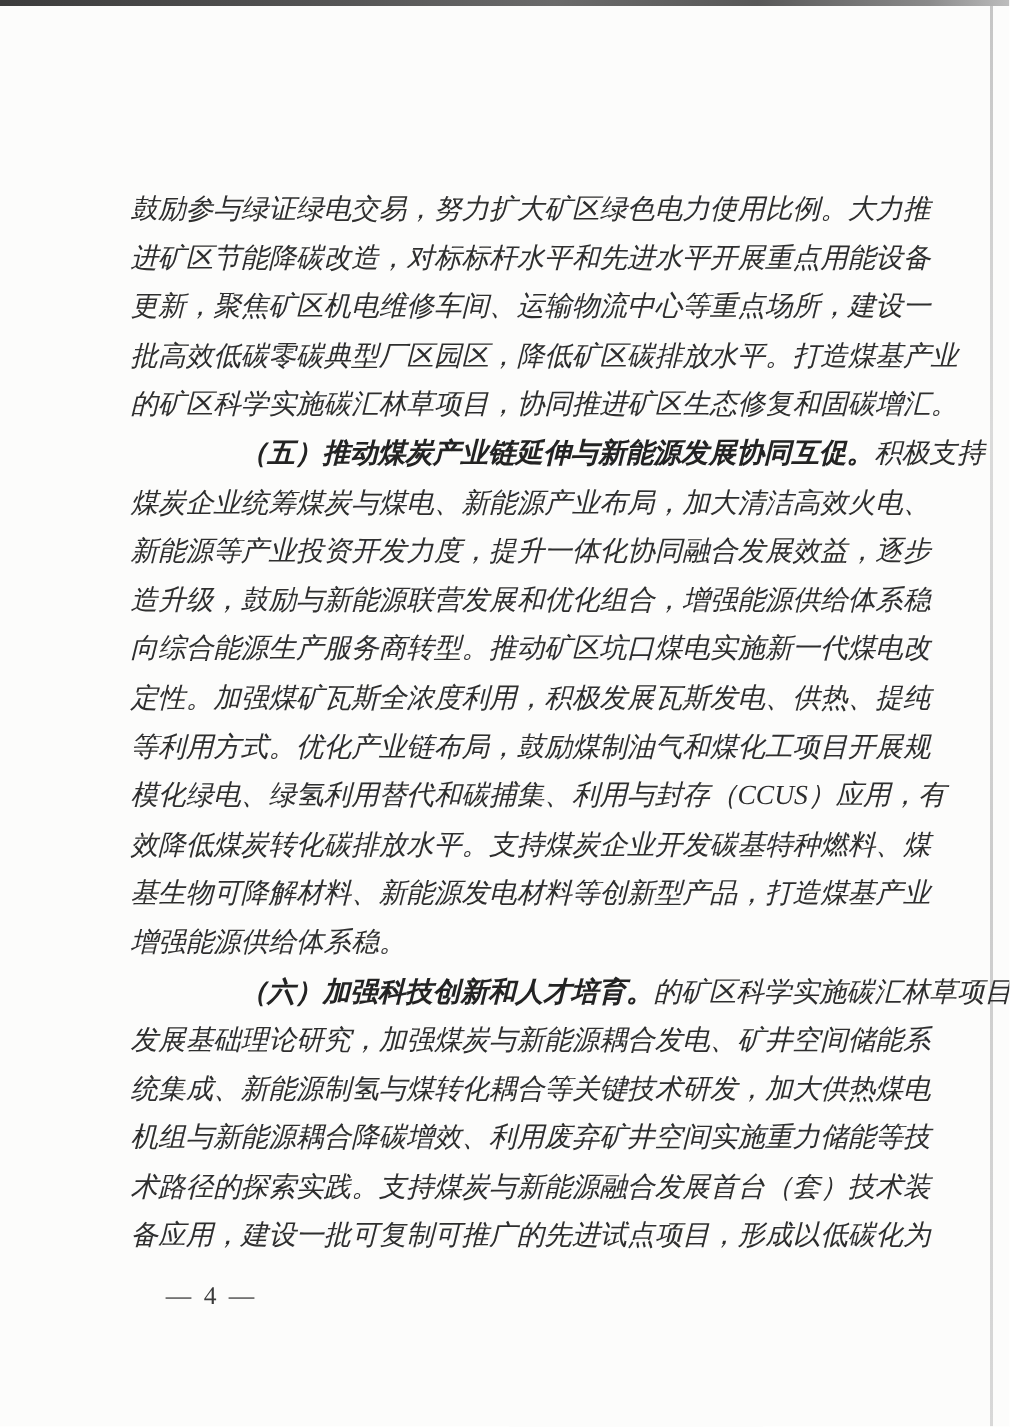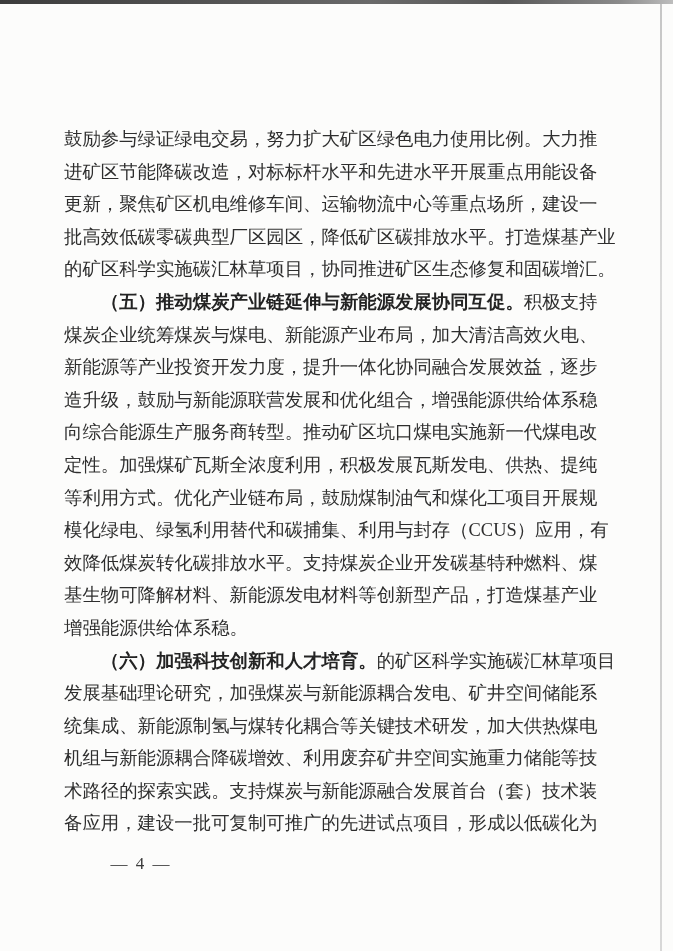--- a/index.html
+++ b/index.html
@@ -27,23 +27,24 @@
     position: absolute;
     top: 4px;
     left: 660px;
     width: 2px;
     height: 947px;
     background: linear-gradient(180deg, #b8b8b8 0%, #d2d2d2 30%, #c0c0c0 60%, #cfcfcf 100%);
     opacity: 0.8;
   }
   .text-block {
     position: absolute;
-    left: 64px;
+    left: 87px;
     top: 123px;
     width: 522px;
+    font-style: italic;
   }
   .paragraph { margin: 0; }
   .line {
     height: 32.6px;
     line-height: 32.6px;
     font-size: 18.4px;
     text-align: justify;
     text-align-last: justify;
     text-justify: inter-character;
     white-space: nowrap;
@@ -52,20 +53,21 @@
   .line.short {
     text-align: center;
     text-align-last: left;
   }
   .line.indent {
     text-indent: 2em;
   }
   .line .hd {
     font-weight: 700;
     color: #232323;
+    margin-left: 36px;
   }
   .footer {
     position: absolute;
     left: 110px;
     top: 854px;
     width: 62px;
     text-align: center;
     font-size: 17px;
     letter-spacing: 2px;
     color: #3a3a3a;

